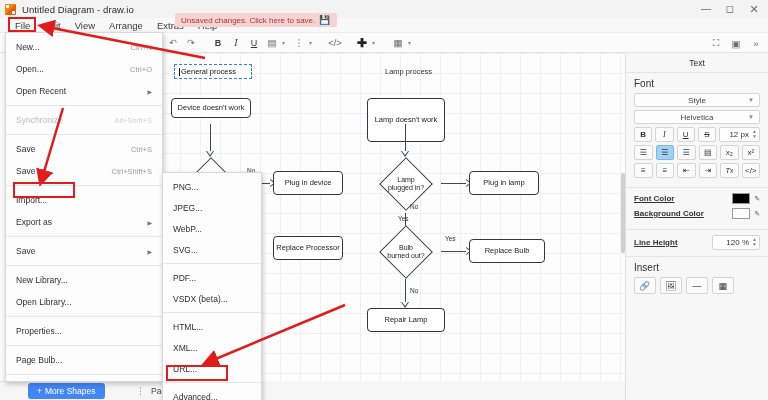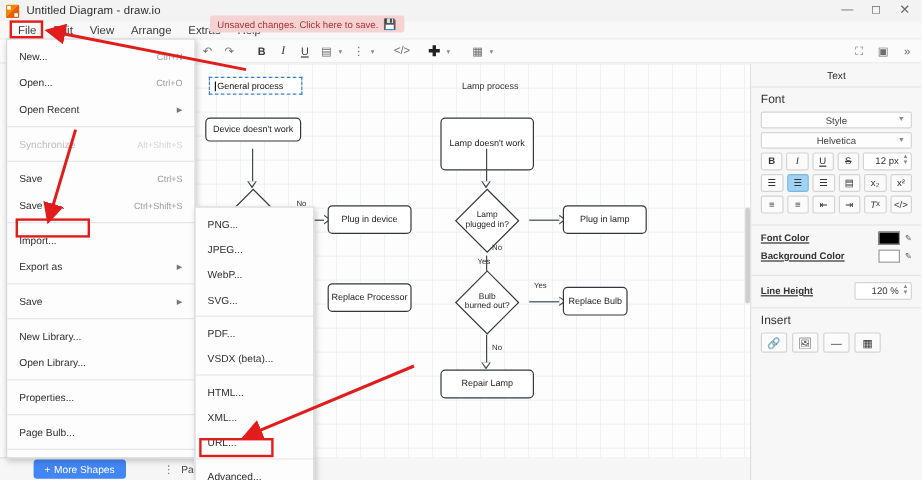--- a/index.html
+++ b/index.html
@@ -270,21 +270,21 @@
     <div class="elbl" style="left:238px; top:162px;">Yes</div>
     <div class="ln" style="left:245px; top:160px; width:1px; height:26px;"></div>
     <div class="arrow-d" style="left:241px; top:186px;"></div>
     <div class="dia" style="left:211px; top:172px;">
       <div class="di-box"></div>
       <div class="di-txt">Bulb<br>burned out?</div>
     </div>
     <div class="ln" style="left:281px; top:198px; width:26px; height:1px;"></div>
     <div class="arrow-r" style="left:306px; top:194px;"></div>
     <div class="elbl" style="left:285px; top:182px;">Yes</div>
-    <div class="shape" style="left:309px; top:186px; width:54px; height:24px;">Replace Bulb</div>
+    <div class="shape" style="left:309px; top:186px; width:76px; height:24px;">Replace Bulb</div>
     <div class="ln" style="left:245px; top:226px; width:1px; height:24px;"></div>
     <div class="arrow-d" style="left:241px; top:249px;"></div>
     <div class="elbl" style="left:250px; top:234px;">No</div>
     <div class="shape" style="left:207px; top:255px; width:78px; height:24px;">Repair Lamp</div>
 
     <div class="v-scroll"></div>
   </div>
 
   <div class="fmt">
     <div class="fmt-title">Text</div>

